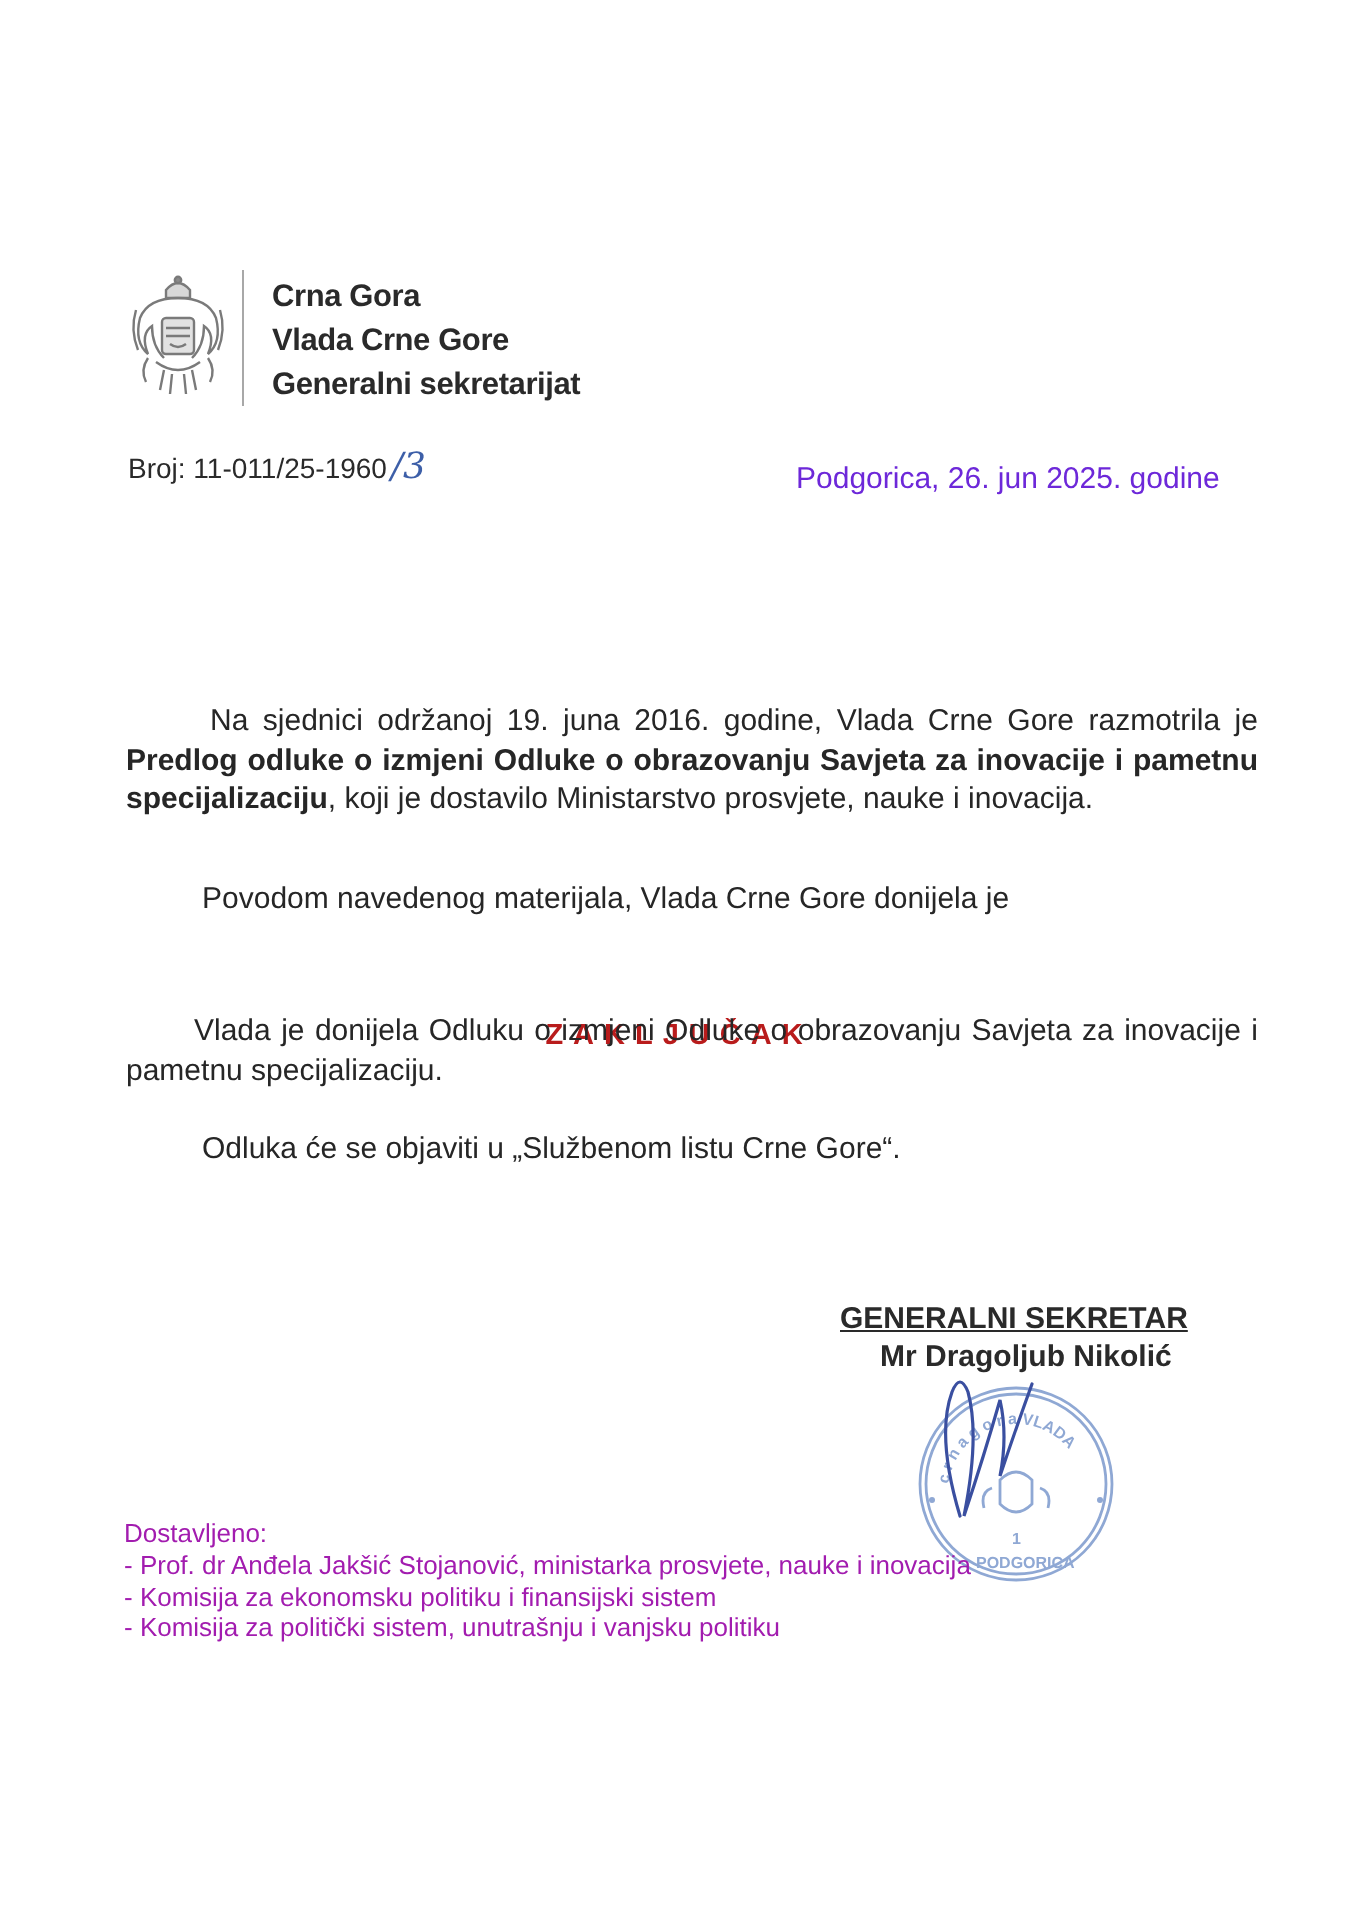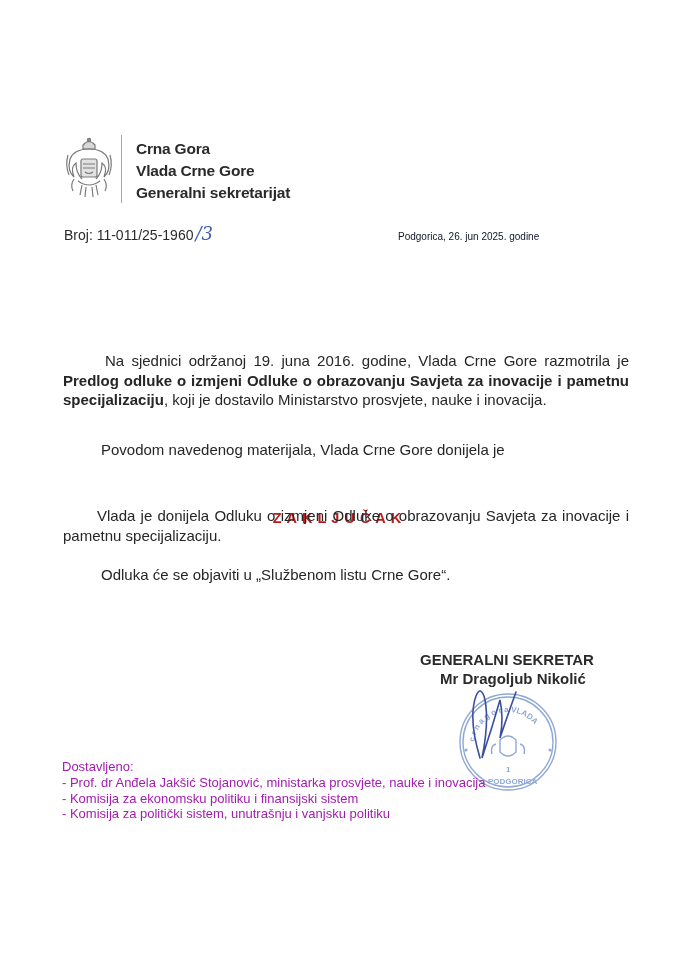--- a/index.html
+++ b/index.html
@@ -9,31 +9,31 @@
     }
     .abs { position: absolute; }
     .emblem { left: 64px; top: 137px; width: 50px; height: 64px; }
     .vline { left: 121px; top: 135px; width: 1px; height: 68px; background: #a8a8a8; }
     .hdr { left: 136px; font-size: 15.5px; font-weight: bold; color: #2a2a2a; letter-spacing: -0.2px; }
     .hdr1 { top: 140px; }
     .hdr2 { top: 162px; }
     .hdr3 { top: 184px; }
     .broj { left: 64px; top: 223px; font-size: 14px; color: #2a2a2a; }
     .broj .hand { font-family: "DejaVu Serif", serif; color: #3d5fa8; font-size: 18px; margin-left: 2px; font-style: italic; }
-    .datum { left: 398px; top: 231px; font-size: 10px; color: #0f172a; }
+    .datum { left: 398px; top: 231px; font-size: 15px; color: #6d28d9; }
     .para { left: 63px; width: 566px; font-size: 15px; line-height: 19.5px; color: #262626; }
     .p1 { top: 351px; text-align: justify; }
     .p1 .ind { display: inline-block; width: 42px; }
     .p2 { top: 440px; }
     .p2 .ind, .p4 .ind, .p5 .ind { display: inline-block; width: 38px; }
     .zak { left: 0; width: 679px; top: 510px; text-align: center; font-size: 14.5px; font-weight: bold; letter-spacing: 5px; color: #b91c1c; }
     .p3 { top: 528px; margin-top: 0; text-align: justify; }
     .p3 .ind { display: inline-block; width: 34px; }
     .p4 { top: 583px; }
-    .sig-title { left: 420px; top: 651px; font-size: 15px; font-weight: bold; color: #2a2a2a; }
+    .sig-title { left: 420px; top: 651px; font-size: 15px; font-weight: bold; color: #2a2a2a; text-decoration: underline; }
     .sig-name { left: 440px; top: 670px; font-size: 15px; font-weight: bold; color: #2a2a2a; }
     .stamp { left: 456px; top: 690px; width: 104px; height: 104px; }
     .dost-title { left: 62px; top: 759px; font-size: 13px; font-weight: normal; color: #a21caf; }
     .dost-list { left: 62px; top: 775px; font-size: 13px; line-height: 15.5px; color: #a21caf; margin: 0; padding: 0; list-style: none; }
     b { font-weight: bold; }
   </style>
 </head>
 <body>
 
 <div class="abs emblem">

